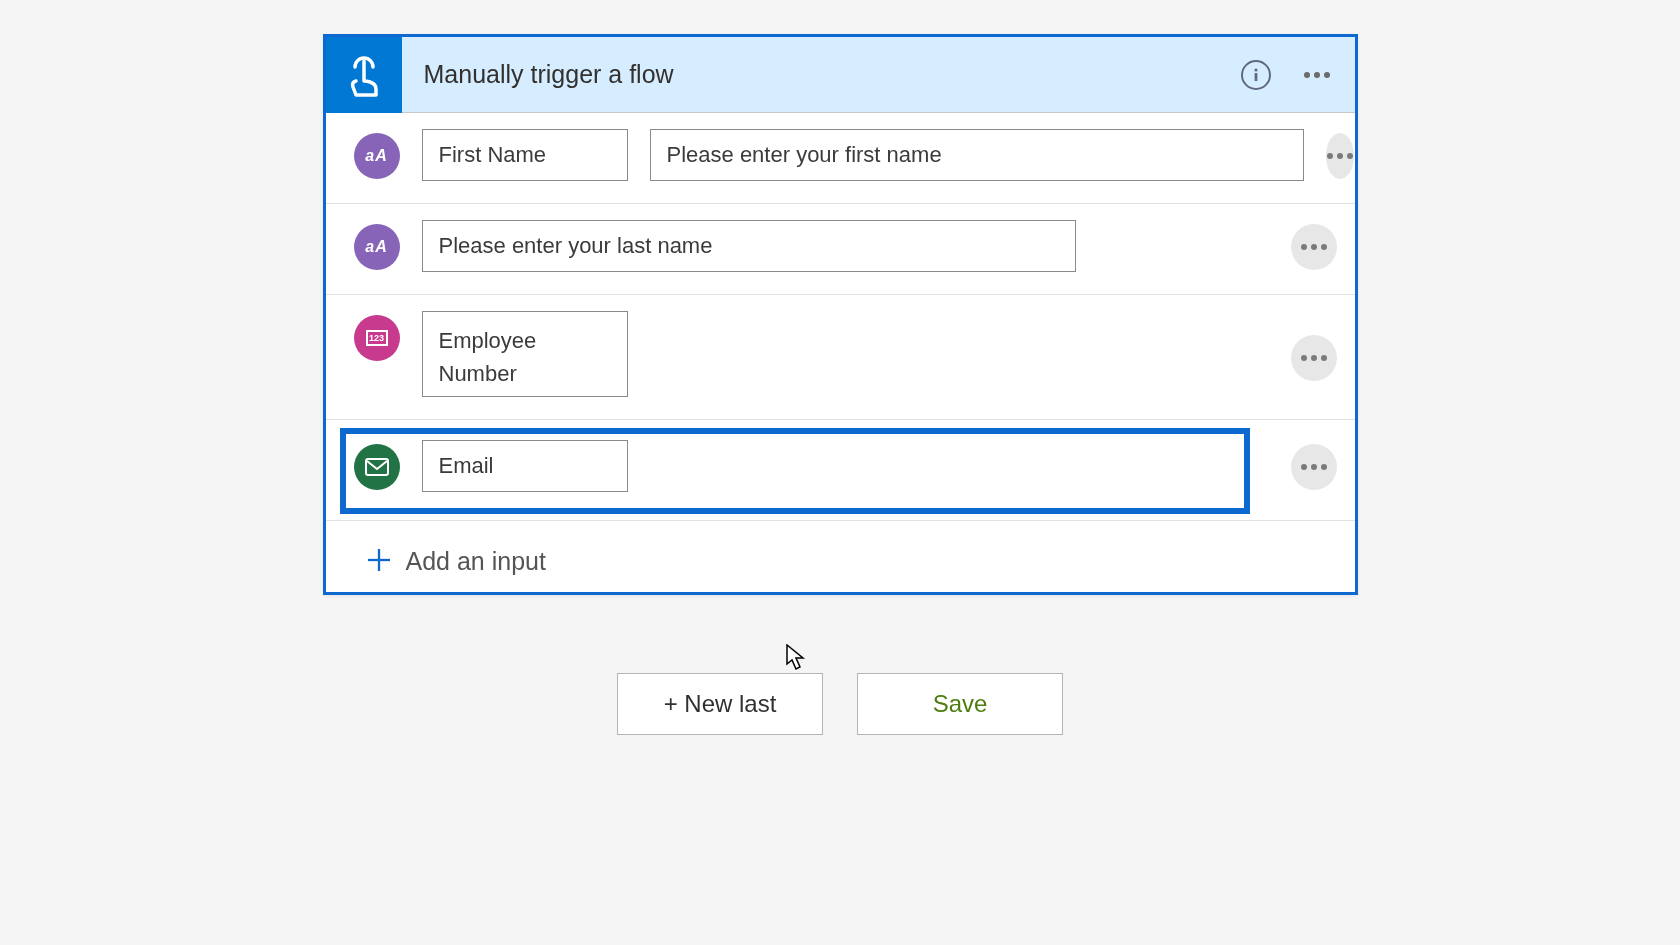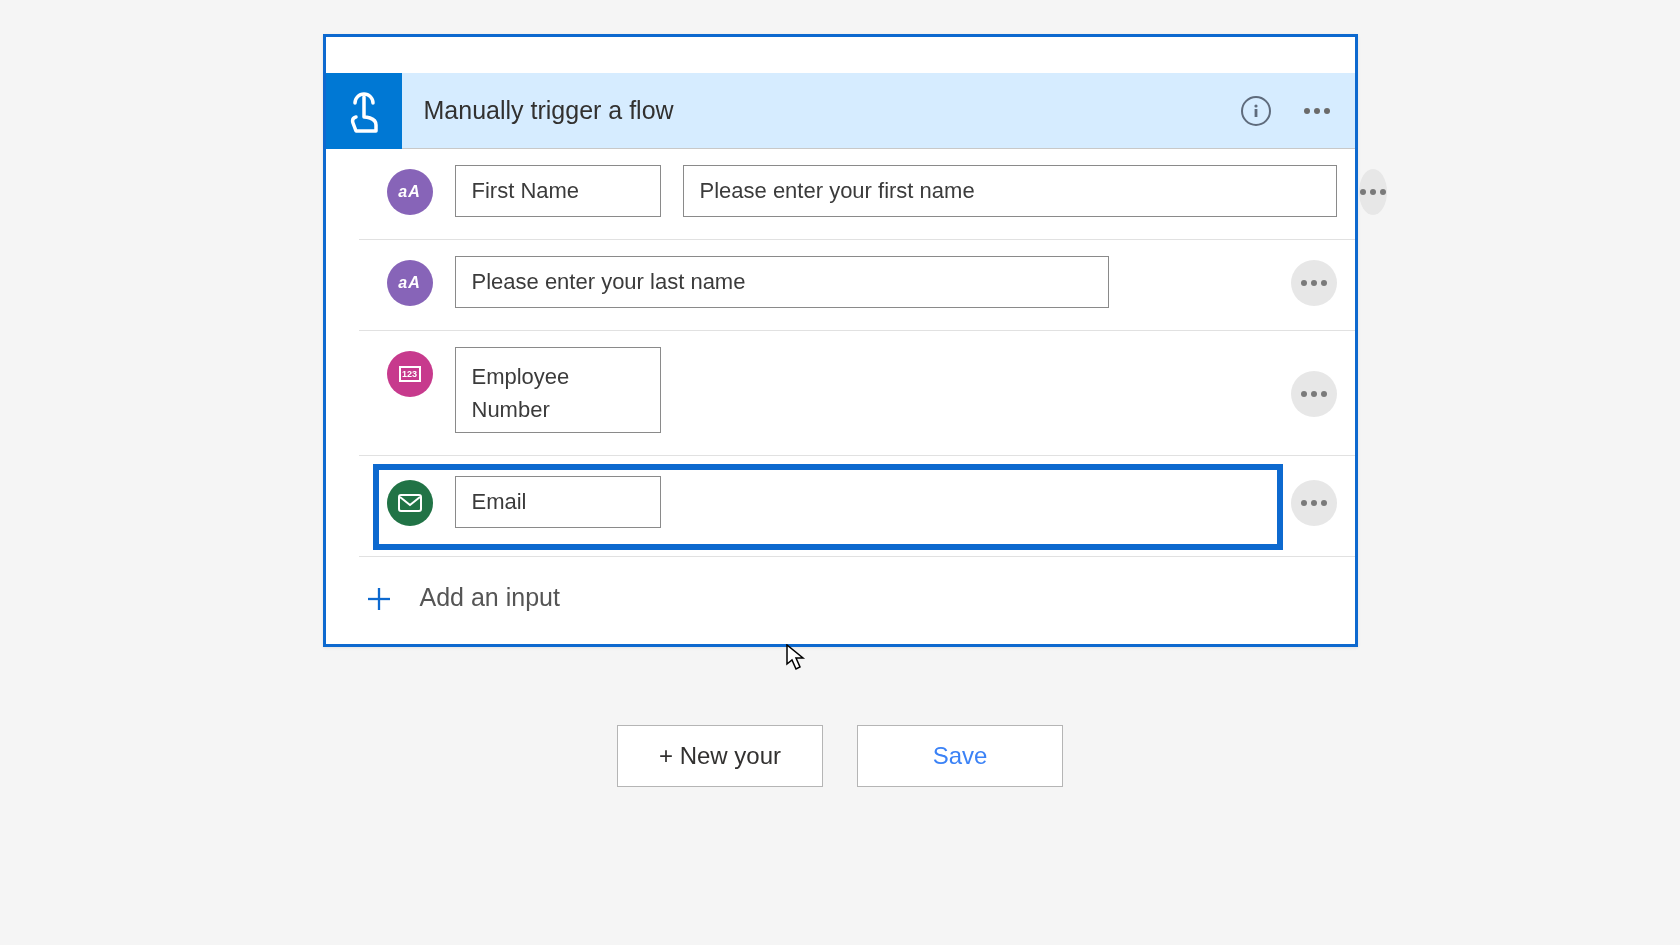--- a/index.html
+++ b/index.html
@@ -25,21 +25,20 @@
     border: 3px solid #0d69cf;
     background: #ffffff;
     box-shadow: 0 1px 3px rgba(0,0,0,0.08);
   }
   .card-header {
     display: flex;
     align-items: center;
     height: 76px;
     background: #d6ecff;
     border-bottom: 1px solid #c8c8c8;
-    margin-top: 36px;
   }
   .header-icon-box {
     width: 76px;
     height: 76px;
     background: #0078d4;
     display: flex;
     align-items: center;
     justify-content: center;
     flex-shrink: 0;
   }
@@ -87,21 +86,20 @@
   }
   .dots-svg { width: 28px; height: 8px; fill: currentColor; }
 
   .row {
     display: flex;
     align-items: flex-start;
     padding: 16px 18px 22px 28px;
     gap: 22px;
     border-bottom: 1px solid #e1e1e1;
     position: relative;
-    margin-left: 33px;
   }
   .row:last-of-type { border-bottom: none; }
   .type-badge {
     width: 46px;
     height: 46px;
     border-radius: 50%;
     display: flex;
     align-items: center;
     justify-content: center;
     flex-shrink: 0;
@@ -157,24 +155,24 @@
     top: 8px;
     left: 14px;
     width: 910px;
     height: 86px;
     border: 6px solid #0d69cf;
     pointer-events: none;
   }
   .row.highlighted { border-bottom: 1px solid #e1e1e1; padding-top: 20px; padding-bottom: 28px; }
 
   .add-input-row {
-    padding: 26px 40px 32px 40px;
-    display: flex;
-    align-items: flex-end;
-    gap: 28px;
+    padding: 26px 40px 16px 40px;
+    display: flex;
+    align-items: flex-start;
+    gap: 14px;
     cursor: pointer;
   }
   .plus-icon {
     width: 26px;
     height: 26px;
     color: #0d69cf;
     display: flex;
     align-items: center;
     justify-content: center;
   }
@@ -194,21 +192,21 @@
     background: #ffffff;
     font-size: 24px;
     font-family: inherit;
     color: #323130;
     cursor: pointer;
     display: flex;
     align-items: center;
     justify-content: center;
   }
   .footer-btn.disabled {
-    color: #3b82f6;
+    color: #4d7c0f;
     cursor: default;
   }
 
   .cursor {
     position: fixed;
     left: 786px;
     top: 644px;
     width: 20px;
     height: 28px;
     pointer-events: none;
@@ -312,21 +310,21 @@
         <svg viewBox="0 0 26 26">
             <line x1="13" y1="2" x2="13" y2="24"></line>
             <line x1="2" y1="13" x2="24" y2="13"></line>
           </svg>
       </span>
       <span class="add-input-text">Add an input</span>
     </div>
   </div>
 
   <div class="footer-buttons">
-    <button class="footer-btn">+ New your</button>
+    <button class="footer-btn">+ New last</button>
     <button class="footer-btn disabled">Save</button>
   </div>
 
 </div>
 
 <div class="cursor">
   <svg viewBox="0 0 20 28">
       <path d="M1 1 L1 20 L6 16 L10 25 L14 23 L10 14 L17 14 Z" fill="#ffffff" stroke="#000000" stroke-width="1.5"></path>
     </svg>
 </div>

